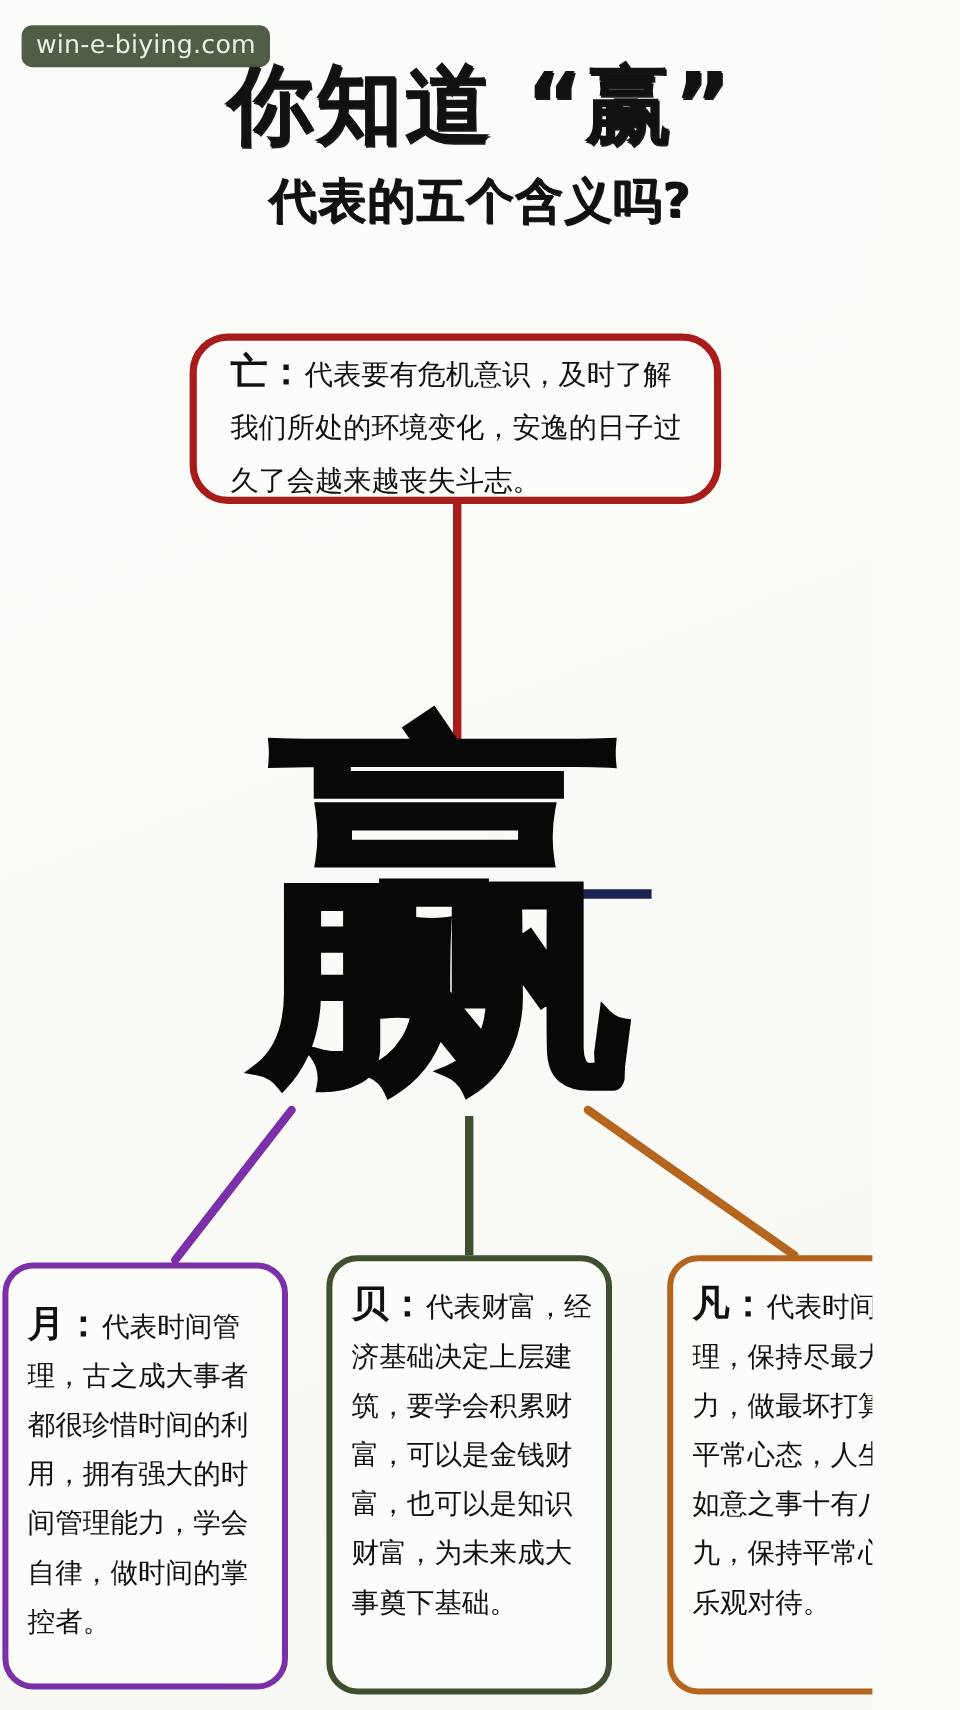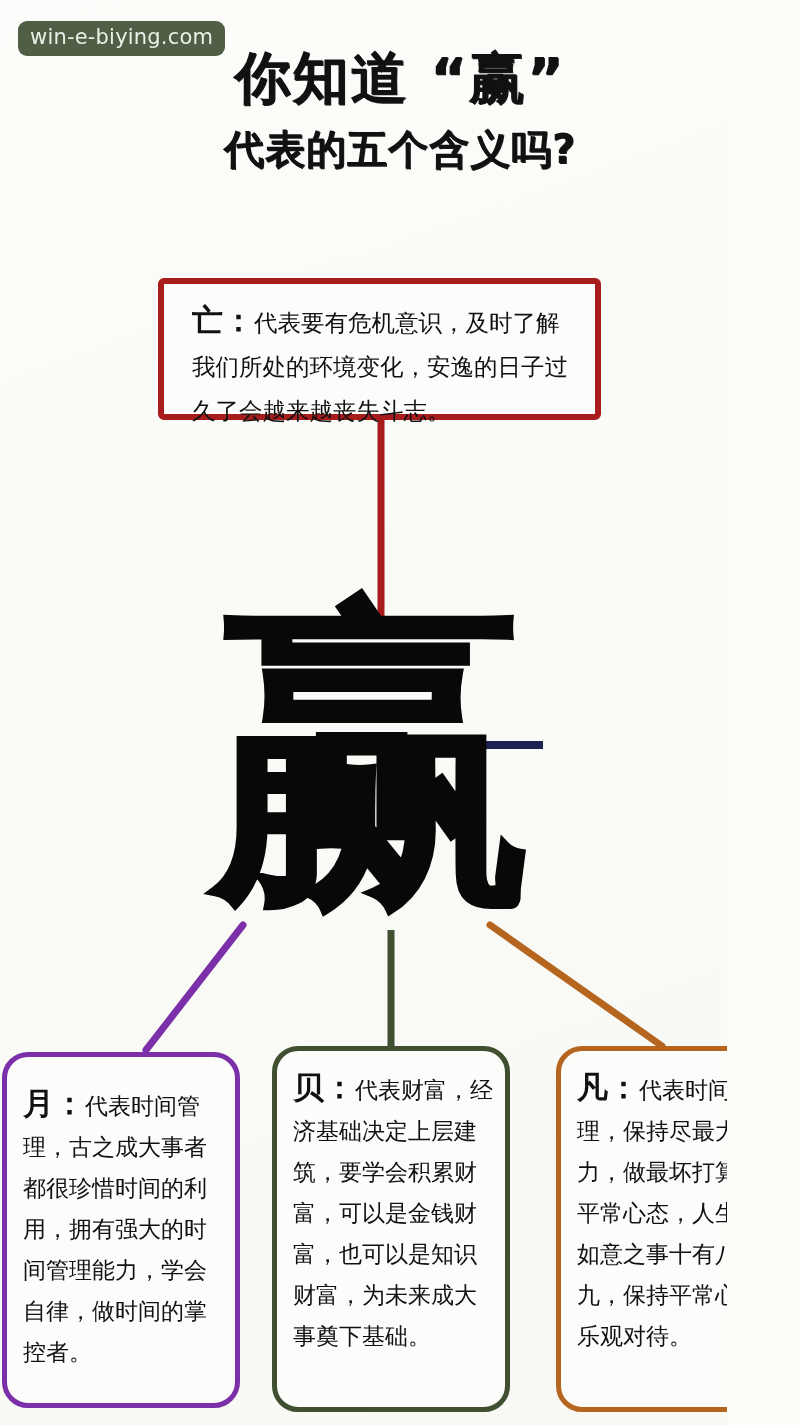--- a/index.html
+++ b/index.html
@@ -45,21 +45,21 @@
     left: 0;
     top: 45px;
     width: 800px;
     text-align: center;
     z-index: 20;
     color: #111;
     font-weight: 700;
     font-family: "DejaVu Sans", "Liberation Sans", sans-serif;
   }
   .headline .l1 {
-    font-size: 56px;
+    font-size: 72px;
     line-height: 1.18;
     letter-spacing: 2px;
     display: block;
     text-shadow: 1px 1px 0 #1a1a1a;
   }
   .headline .l2 {
     font-size: 40px;
     line-height: 1.3;
     letter-spacing: 1px;
     display: block;
@@ -106,22 +106,22 @@
     font-weight: 500;
   }
   .box .key {
     font-weight: 700;
     letter-spacing: 0px;
   }
 
   
   #box-wang {
     left: 158px; top: 278px; width: 443px; height: 142px;
-    border-width: 6px; border-color: #a81c1c; border-radius: 6px;
-    padding: 14px 16px 10px 28px;
+    border-width: 6px; border-color: #a81c1c; border-radius: 32px;
+    padding: 4px 16px 10px 28px;
   }
   #box-wang .txt { font-size: 23.5px; line-height: 44px; }
   #box-wang .key { font-size: 31px; }
 
   
   #box-kou {
     left: 542px; top: 572px; width: 238px; height: 306px;
     border-width: 5px; border-color: #1b2450; border-radius: 24px;
     padding: 12px 10px 8px 16px;
   }

